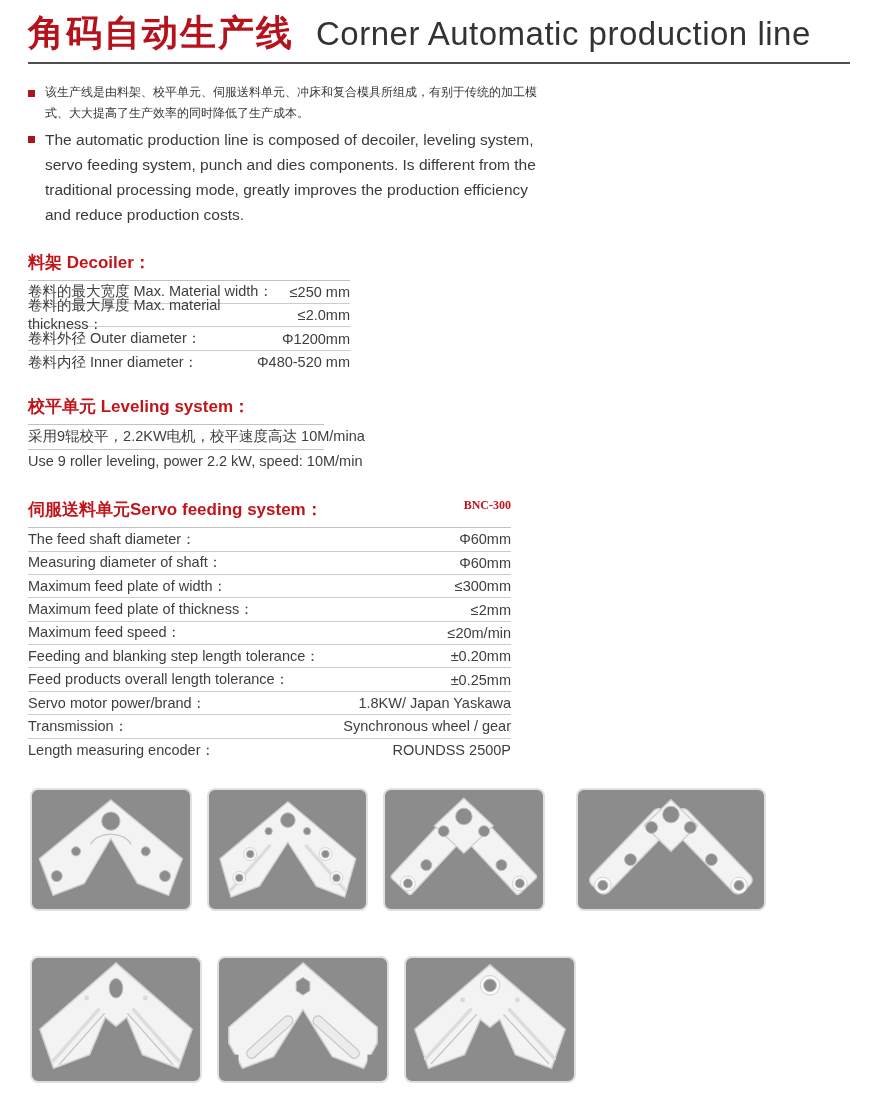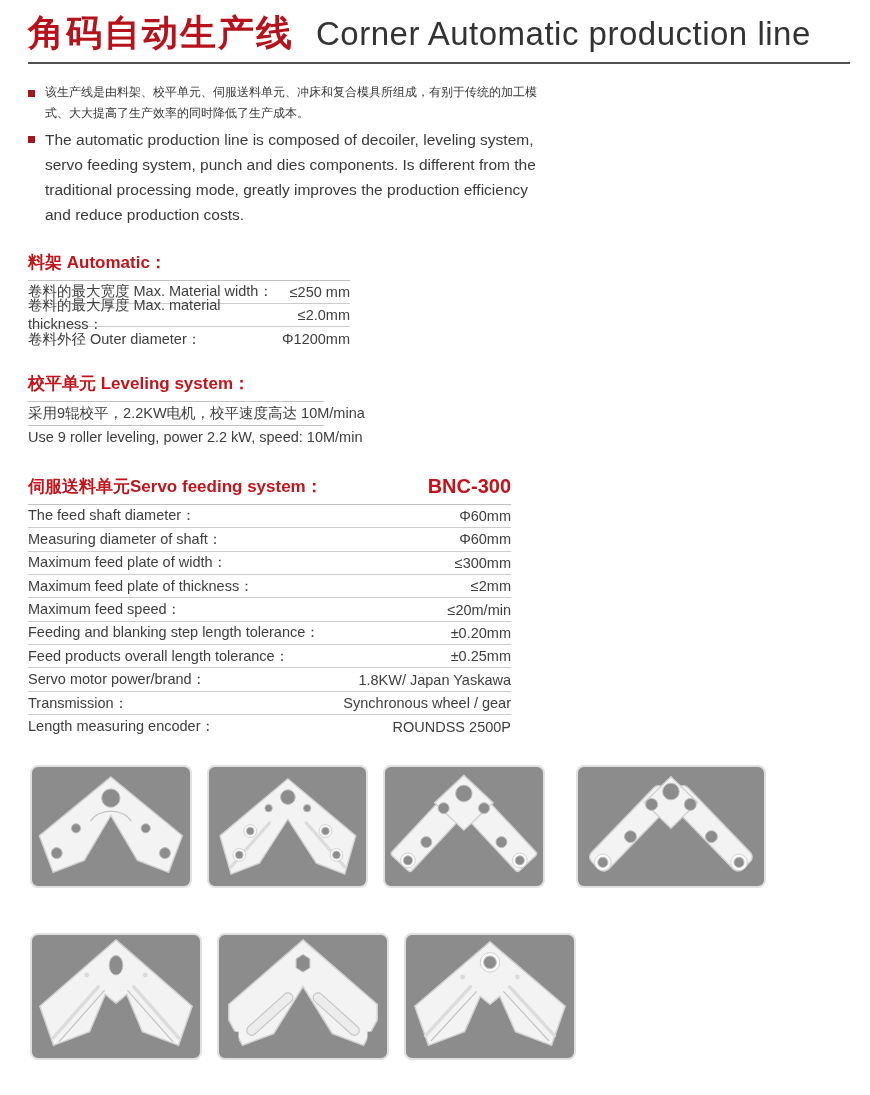--- a/index.html
+++ b/index.html
@@ -26,21 +26,21 @@
   .spec { margin-top:0; }
   .decoiler { margin-top:23px; }
   .decoiler .tbl { width:322px; }
   .decoiler h2 { width:322px; }
   .leveling { margin-top:21px; }
   .leveling h2 { width:296px; }
   .lv-row { width:296px; font-size:14.5px; line-height:23.5px; white-space:nowrap; color:#3e3e3e; }
   .servo { margin-top:25px; }
   .servo-head { width:483px; display:flex; justify-content:space-between; align-items:flex-start; border-bottom:1px solid #c2c2c2; }
   .servo .tbl { width:483px; }
-  .model { font-size:20px; font-weight:bold; color:#c2151b; }
+  .model { font-size:12px; font-weight:bold; color:#c2151b;font-family:Liberation Serif, serif; }
 
   .trow { display:flex; justify-content:space-between; align-items:center; height:23.4px; border-bottom:1px solid #cccccc; font-size:14.5px; }
   .trow:last-child { border-bottom:none; }
   .lbl { color:#3e3e3e; }
   .val { color:#3e3e3e; text-align:left; }
 
   
   .gallery { display:flex; gap:15px; margin-left:2px; }
   .g1 { margin-top:26px; }
   .g2 { margin-top:45px; }
@@ -73,33 +73,37 @@
       <span class="marker"></span>
       <span class="cn">该生产线是由料架、校平单元、伺服送料单元、冲床和复合模具所组成，有别于传统的加工模式、大大提高了生产效率的同时降低了生产成本。</span>
     </li>
     <li style="margin-top:4px;">
       <span class="marker"></span>
       <span class="en">The automatic production line is composed of decoiler, leveling system, servo feeding system, punch and dies components. Is different from the traditional processing mode, greatly improves the production efficiency and reduce production costs.</span>
     </li>
   </ul>
 
   <section class="spec decoiler">
-    <h2 class="sec underlined">料架 Automatic：</h2>
+    <h2 class="sec underlined">料架 Decoiler：</h2>
     <div class="tbl">
       <div class="trow">
         <span class="lbl">卷料的最大宽度 Max. Material width：</span>
         <span class="val">≤250 mm</span>
       </div>
       <div class="trow">
         <span class="lbl">卷料的最大厚度 Max. material thickness：</span>
         <span class="val">≤2.0mm</span>
       </div>
       <div class="trow">
         <span class="lbl">卷料外径 Outer diameter：</span>
         <span class="val">Φ1200mm</span>
+      </div>
+      <div class="trow">
+        <span class="lbl">卷料内径 Inner diameter：</span>
+        <span class="val">Φ480-520 mm</span>
       </div>
     </div>
   </section>
 
   <section class="spec leveling">
     <h2 class="sec underlined">校平单元 Leveling system：</h2>
     <div class="lv-row underlined">采用9辊校平，2.2KW电机，校平速度高达 10M/mina</div>
     <div class="lv-row">Use 9 roller leveling, power 2.2 kW, speed: 10M/min</div>
   </section>
 

